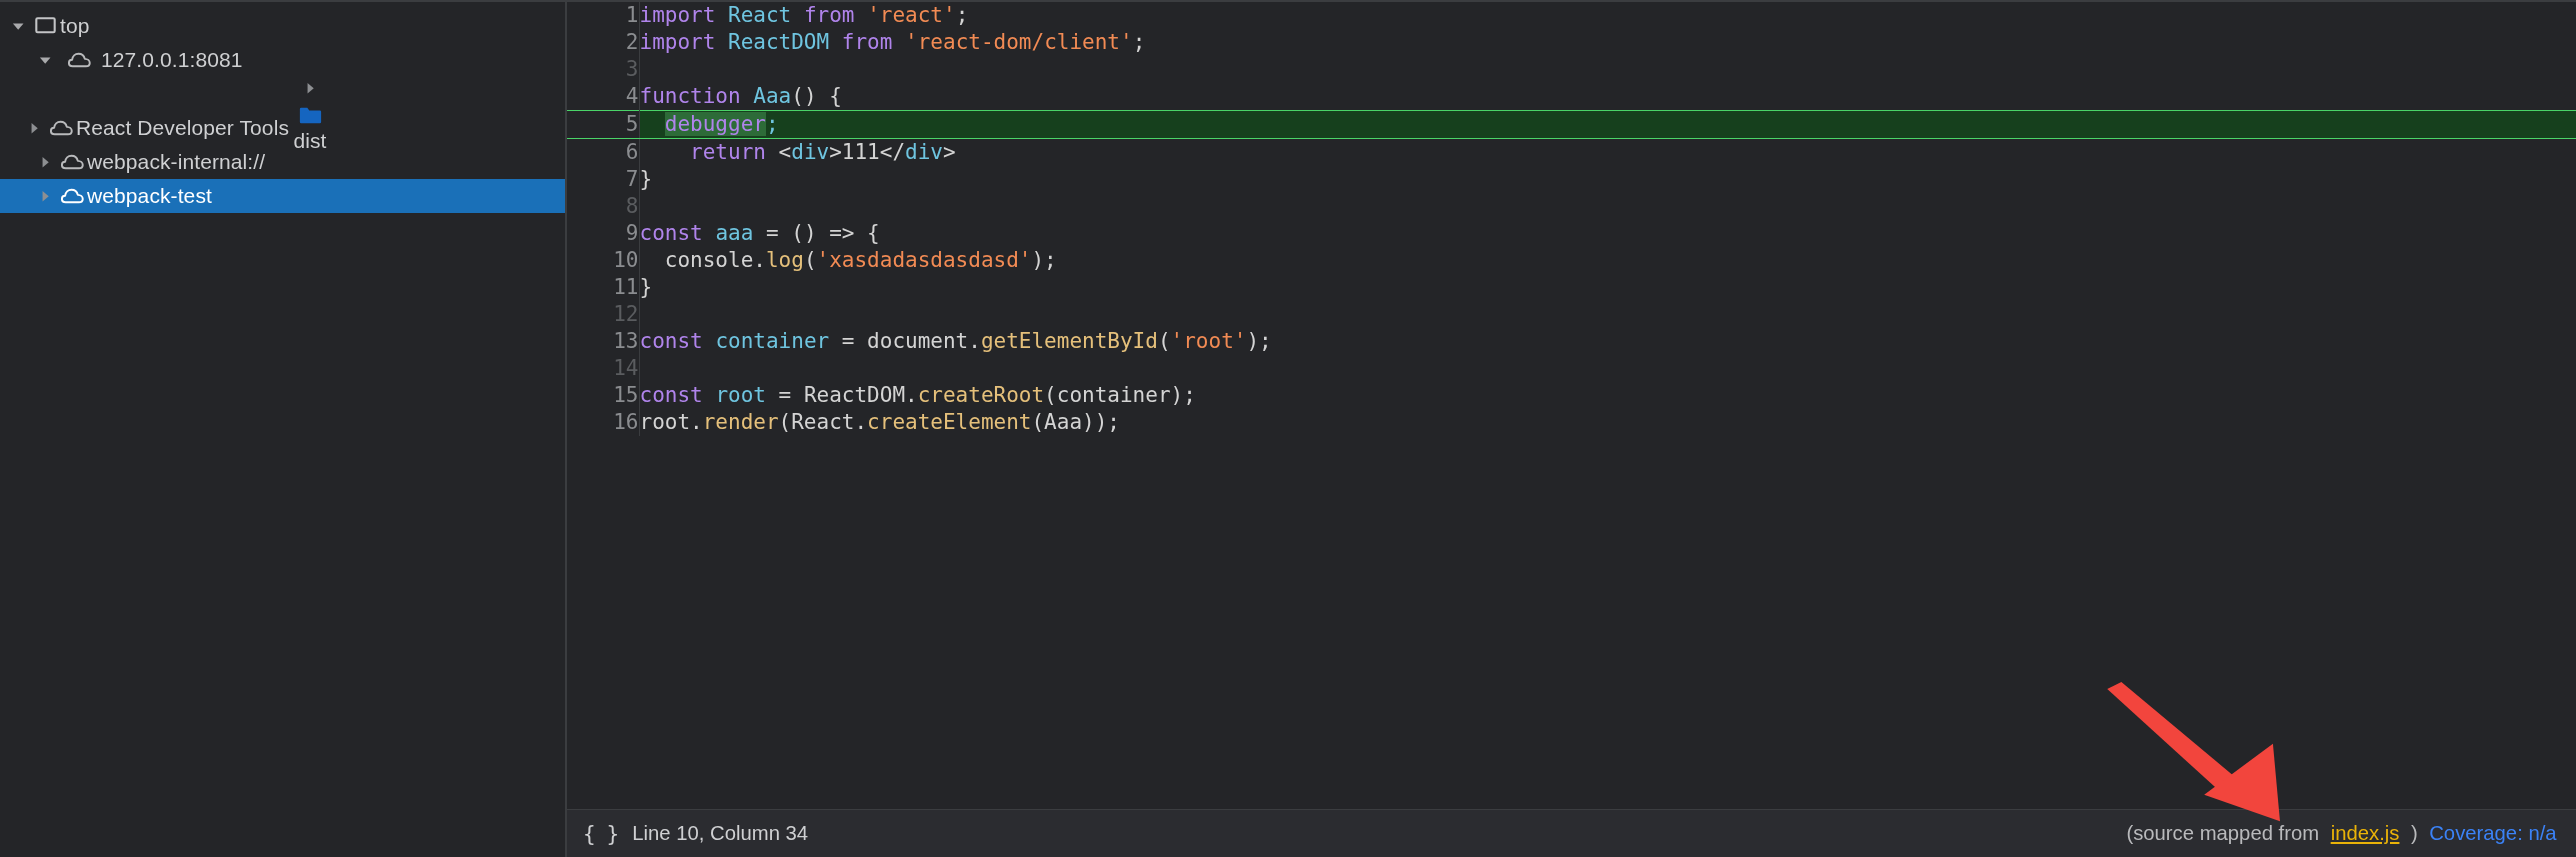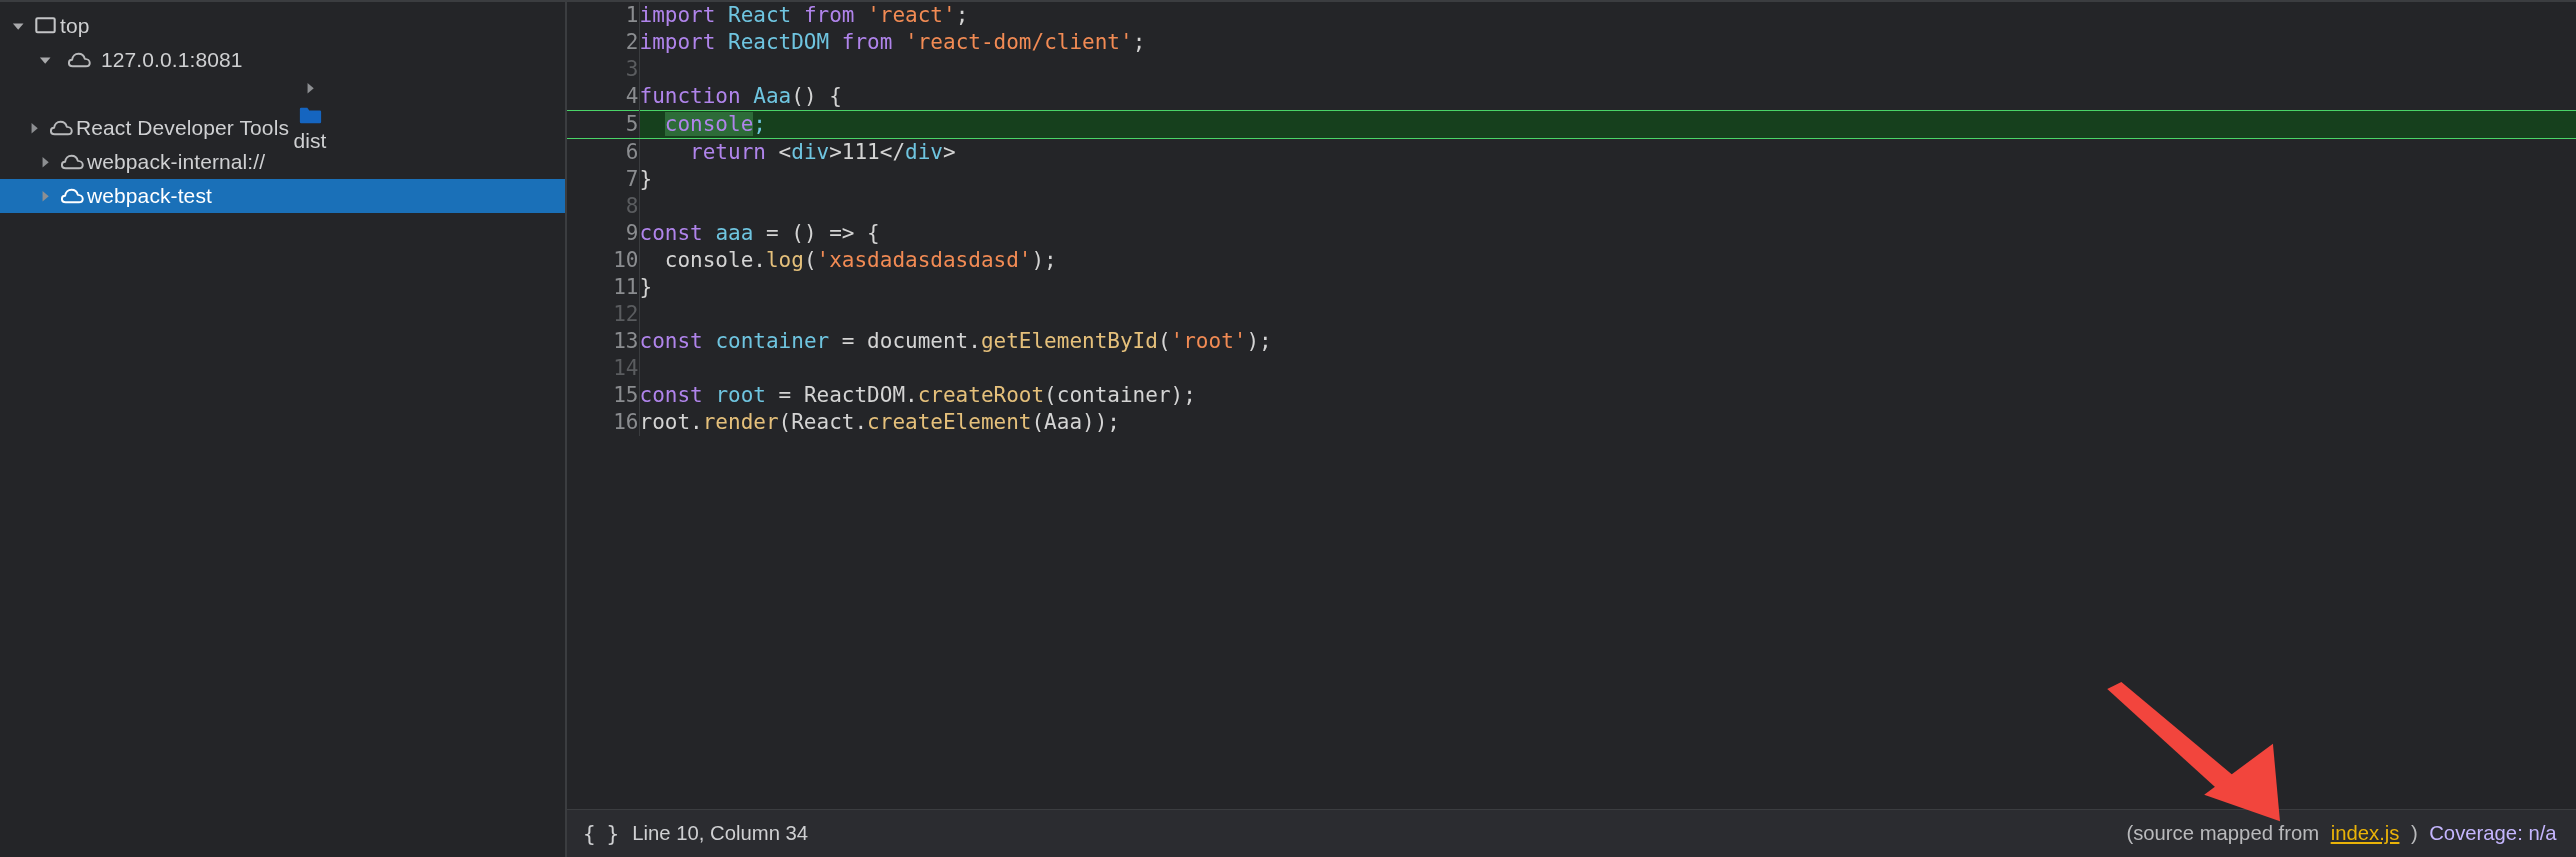--- a/index.html
+++ b/index.html
@@ -198,21 +198,21 @@
     white-space: nowrap;
     margin-left: 12px;
   }
 
   .src-map-text { color: #b9babc; }
   .src-map-link {
     color: #eab308;
     text-decoration: underline;
     cursor: pointer;
   }
-  .coverage-text { color: #c4b5fd; }
+  .coverage-text { color: #3b82f6; }
 
   
   .arrow-annotation {
     position: absolute;
     left: 2107px;
     top: 680px;
     width: 212px;
     height: 141px;
     pointer-events: none;
   }
@@ -325,21 +325,21 @@
                 <tr>
                   <td class="ln-cell blank">3</td>
                   <td class="src-cell">&nbsp;</td>
                 </tr>
                 <tr>
                   <td class="ln-cell">4</td>
                   <td class="src-cell"><span class="tok-kw">function</span><span class="tok-plain"> </span><span class="tok-var">Aaa</span><span class="tok-punc">() {</span></td>
                 </tr>
                 <tr class="exec-line">
                   <td class="ln-cell">5</td>
-                  <td class="src-cell"><span class="tok-plain">  </span><span class="tok-kw tok-paused-kw">console</span><span class="tok-var">;</span></td>
+                  <td class="src-cell"><span class="tok-plain">  </span><span class="tok-kw tok-paused-kw">debugger</span><span class="tok-var">;</span></td>
                 </tr>
                 <tr>
                   <td class="ln-cell">6</td>
                   <td class="src-cell"><span class="tok-plain">    </span><span class="tok-kw">return</span><span class="tok-punc"> &lt;</span><span class="tok-var">div</span><span class="tok-punc">&gt;</span><span class="tok-num">111</span><span class="tok-punc">&lt;/</span><span class="tok-var">div</span><span class="tok-punc">&gt;</span></td>
                 </tr>
                 <tr>
                   <td class="ln-cell">7</td>
                   <td class="src-cell"><span class="tok-punc">}</span></td>
                 </tr>
                 <tr>

